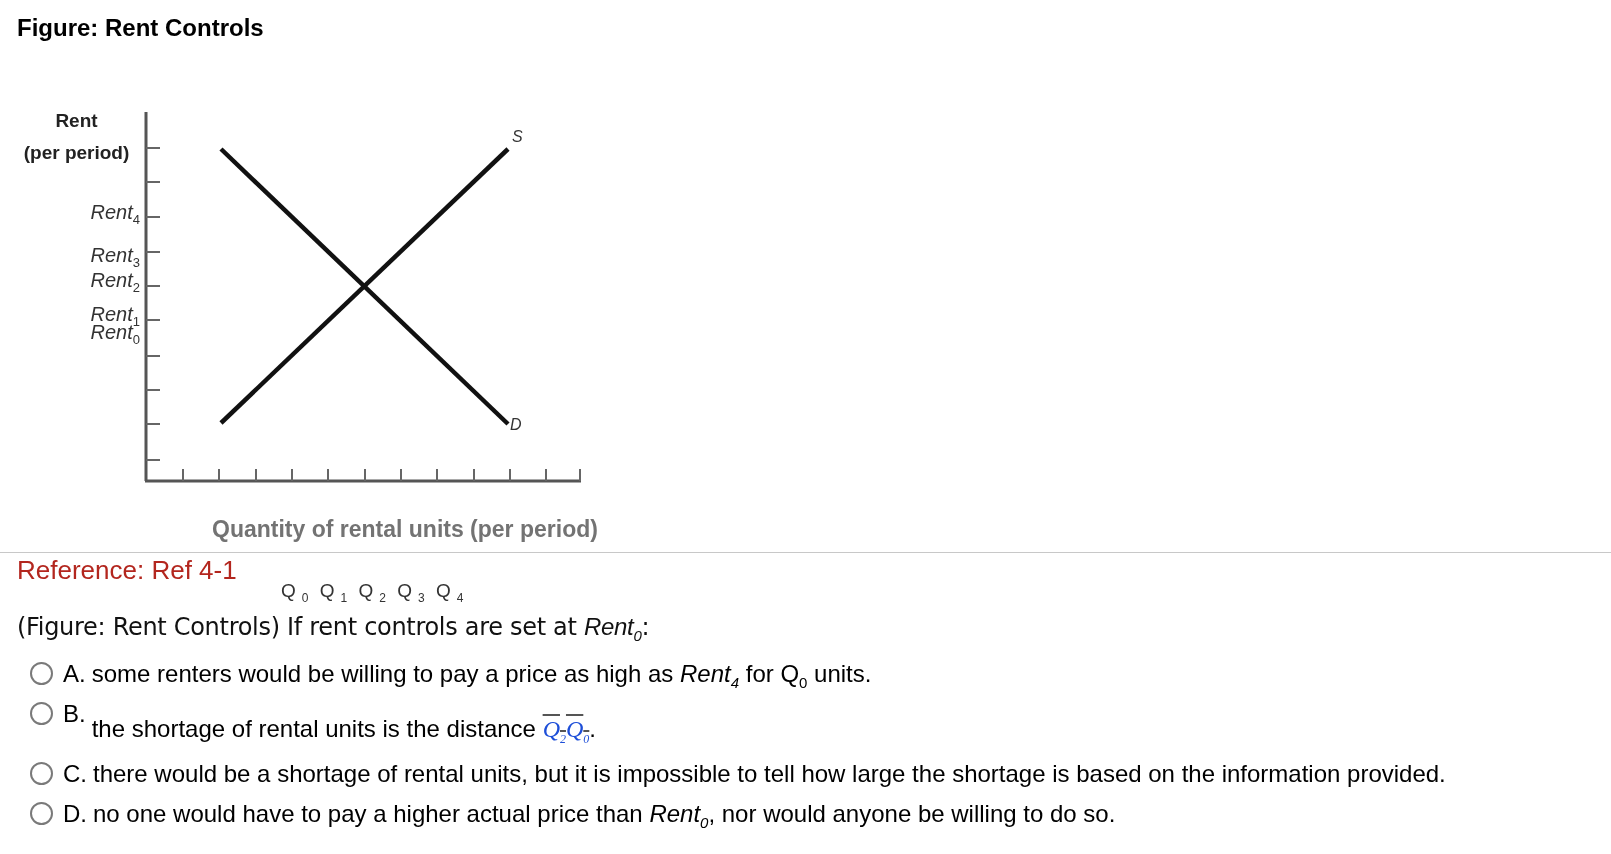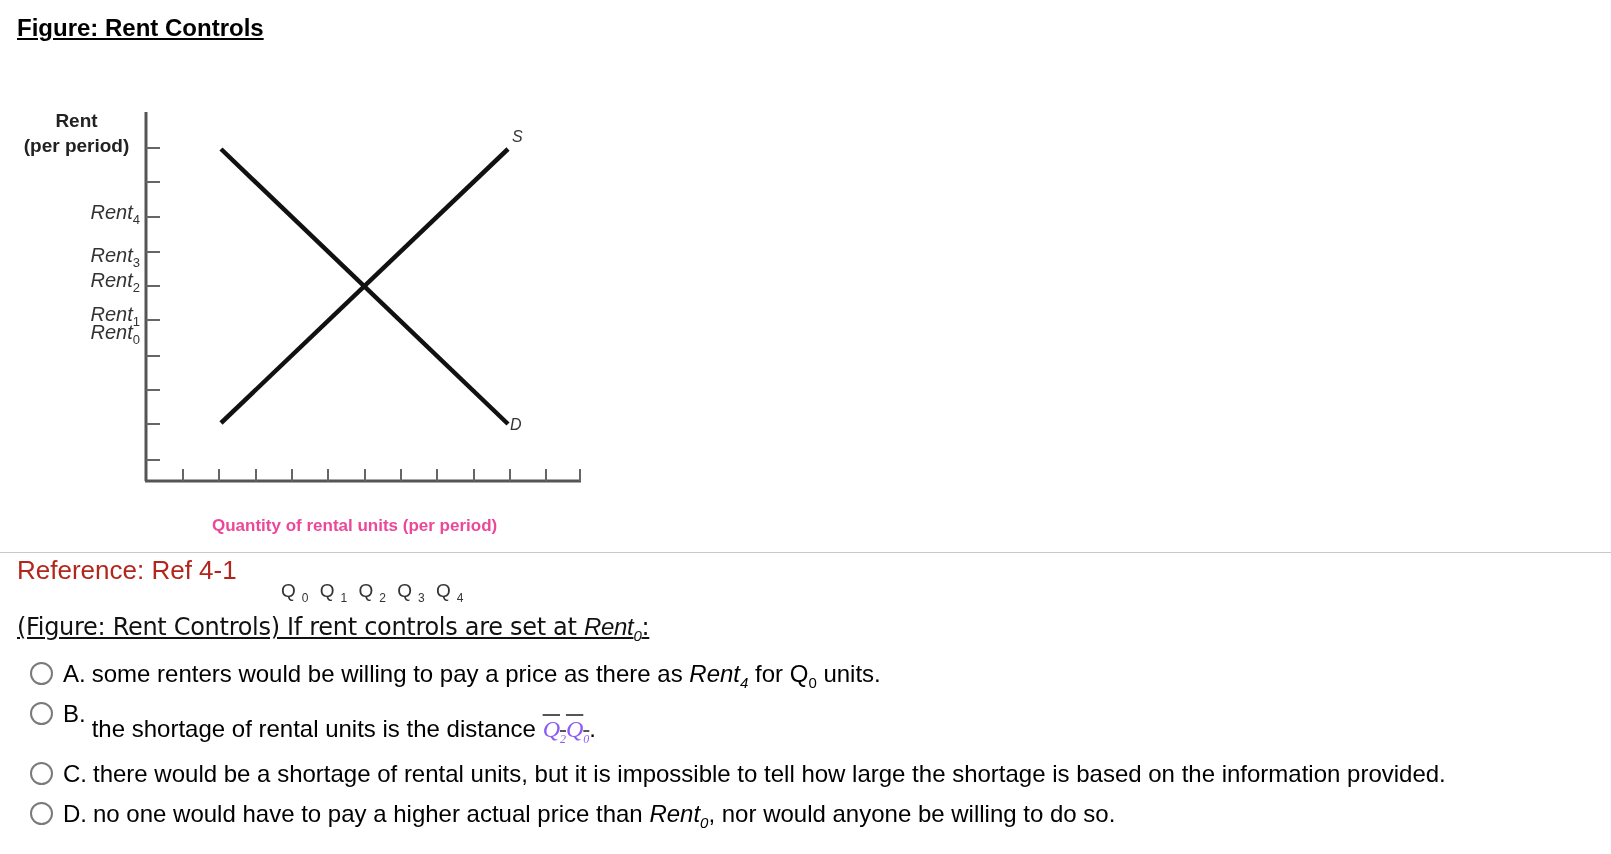--- a/index.html
+++ b/index.html
@@ -1,38 +1,38 @@
 <!DOCTYPE html>
 <html><head>
 <meta charset="utf-8">
 <style>
   html, body { margin:0; padding:0; background:#ffffff; }
   body { width:1611px; height:854px; position:relative; overflow:hidden;
          font-family:"Liberation Sans", sans-serif; color:#000; }
-  .fig-title { position:absolute; left:17px; top:14px; font-size:24px; font-weight:bold;text-decoration:underline; }
+  .fig-title { position:absolute; left:17px; top:14px; font-size:24px; font-weight:bold; }
   .chart { position:absolute; left:0; top:100px; width:600px; height:440px; }
   .chart svg { position:absolute; left:0; top:0; }
   .ylab { position:absolute; left:14px; width:125px; text-align:center; font-size:19px; font-weight:bold; color:#222; }
   .rent-lbl { position:absolute; right:460px; font-size:20px; font-style:italic; color:#333; text-align:right; }
   .rent-lbl sub { font-size:13px; font-style:normal; }
   .q-lbls { position:absolute; left:281px; top:398px; font-size:19px; color:#333; }
   .q-lbls span { display:inline-block; margin-right:6px;margin-top:41px; }
   .q-lbls sub { font-size:12px; }
-  .xlab { position:absolute; left:212px; top:416px; font-size:17px; font-weight:bold; color:#ec4899; }
+  .xlab { position:absolute; left:212px; top:416px; font-size:23px; font-weight:bold; color:#737373; }
   .curve-lbl { position:absolute; font-size:16px; font-style:italic; color:#333; }
   .divider { position:absolute; left:0; top:552px; width:1611px; height:1px; background:#c8c8c8; }
   .reference { position:absolute; left:17px; top:555px; font-size:26px; color:#b3261e; }
-  .question { position:absolute; left:17px; top:613px; font-size:24px; font-family:"DejaVu Sans", sans-serif; color:#111; letter-spacing:-0.3px;text-decoration:underline; }
+  .question { position:absolute; left:17px; top:613px; font-size:24px; font-family:"DejaVu Sans", sans-serif; color:#111; letter-spacing:-0.3px; }
   .question i { font-family:"Liberation Sans", sans-serif; }
   .question sub { font-size:15px; font-style:italic; }
   .option { position:absolute; left:30px; font-size:24px; display:flex; align-items:flex-start; color:#000; }
   .radio { width:23px; height:23px; border:2px solid #7a7a7a; border-radius:50%; box-sizing:border-box; margin-right:10px; margin-top:2px; flex:none; cursor:pointer; }
   .opt-letter { margin-right:6px; }
   .option i sub, .option sub { font-size:15px; }
-  .qbar { color:#8b5cf6; font-family:"Liberation Serif", serif; font-style:italic; text-decoration:overline; text-decoration-color:#555; }
+  .qbar { color:#1d4ed8; font-family:"Liberation Serif", serif; font-style:italic; text-decoration:overline; text-decoration-color:#555; }
   .qbar sub { font-size:12px; }
 </style>
 </head>
 <body>
 
 <div class="fig-title">Figure: Rent Controls</div>
 
 <div class="chart">
   <svg width="600" height="440">
 
@@ -67,21 +67,21 @@
       <line x1="546" y1="369" x2="546" y2="381"></line>
       <line x1="580" y1="369" x2="580" y2="381"></line>
     </g>
 
     <line x1="221" y1="149" x2="508" y2="424" stroke="#111" stroke-width="4.5" transform="translate(0,-100)"></line>
 
     <line x1="221" y1="423" x2="508" y2="149" stroke="#111" stroke-width="4.5" transform="translate(0,-100)"></line>
   </svg>
 
   <div class="ylab" style="top:10px;">Rent</div>
-  <div class="ylab" style="top:35px;">(per period)</div>
+  <div class="ylab" style="top:42px;">(per period)</div>
 
   <div class="rent-lbl" style="top:101px;margin-left:32px;"><span>Rent</span><sub>4</sub></div>
   <div class="rent-lbl" style="top:144px;"><span>Rent</span><sub>3</sub></div>
   <div class="rent-lbl" style="top:169px;"><span>Rent</span><sub>2</sub></div>
   <div class="rent-lbl" style="top:203px;"><span>Rent</span><sub>1</sub></div>
   <div class="rent-lbl" style="top:221px;margin-left:6px;"><span>Rent</span><sub>0</sub></div>
 
   <div class="curve-lbl" style="left:512px; top:28px;">S</div>
   <div class="curve-lbl" style="left:510px; top:316px;">D</div>
 
@@ -98,21 +98,21 @@
 <div class="divider"></div>
 <div class="reference">Reference: Ref 4-1</div>
 
 <div class="question">
   <span>(Figure: Rent Controls) If rent controls are set at </span><i><span>Rent</span><sub>0</sub></i><span>:</span>
 </div>
 
 <div class="option" style="top:660px;">
   <span class="radio"></span>
   <span class="opt-letter">A.</span>
-  <span><span>some renters would be willing to pay a price as there as </span><i><span>Rent</span><sub>4</sub></i><span> for </span><span>Q</span><sub>0</sub><span> units.</span></span>
+  <span><span>some renters would be willing to pay a price as high as </span><i><span>Rent</span><sub>4</sub></i><span> for </span><span>Q</span><sub>0</sub><span> units.</span></span>
 </div>
 
 <div class="option" style="top:700px;">
   <span class="radio"></span>
   <span class="opt-letter">B.</span>
   <span style="margin-top:15px;"><span>the shortage of rental units is the distance </span><span class="qbar"><span>Q</span><sub>2</sub><span>Q</span><sub>0</sub></span><span>.</span></span>
 </div>
 
 <div class="option" style="top:760px;">
   <span class="radio"></span>

